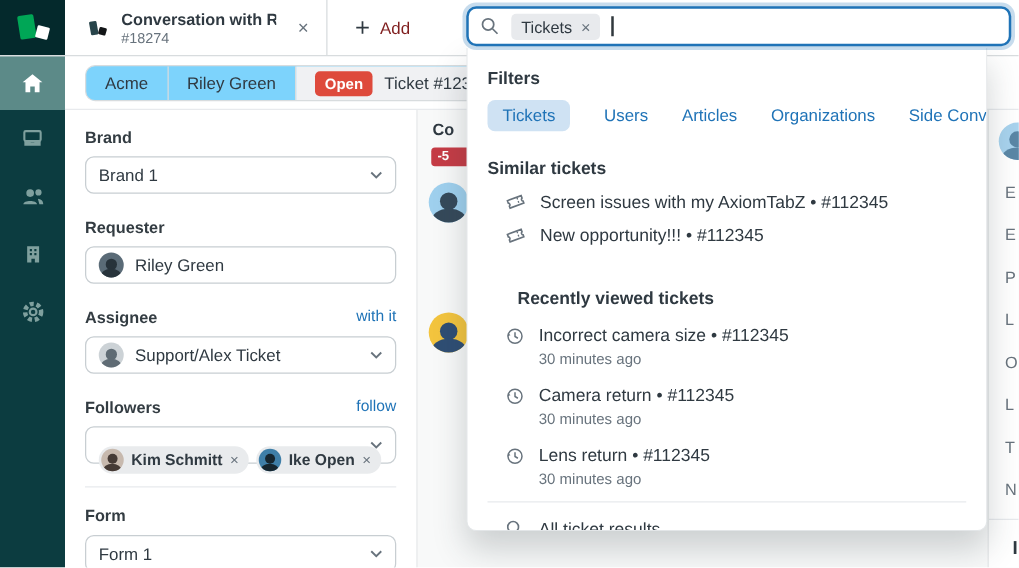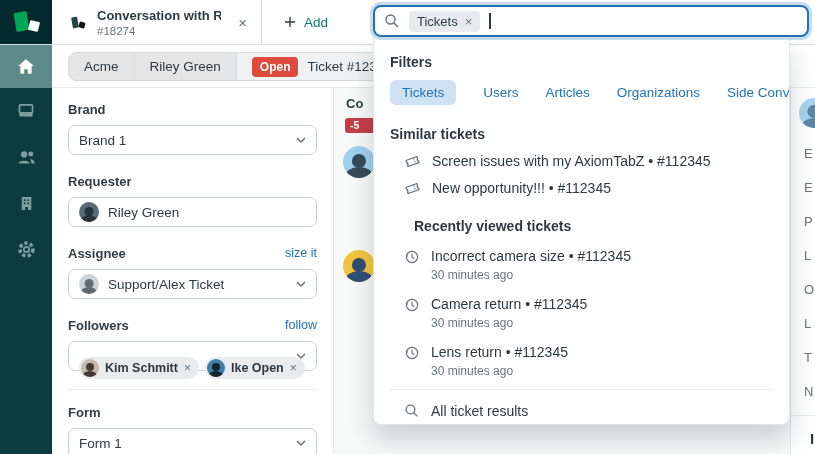--- a/index.html
+++ b/index.html
@@ -21,21 +21,21 @@
   .favicon { width:15px; height:15px; position:relative; flex:none; }
   .fav-a { position:absolute; left:1px; top:2px; width:6px; height:11px;
     background:#27444a; transform:rotate(-10deg); border-radius:1px; }
   .fav-b { position:absolute; left:8px; top:7px; width:6px; height:6px;
     background:#121517; transform:rotate(16deg); border-radius:1px; }
   .tab-text { flex:1; min-width:0; }
   .tab-title { font-size:13px; font-weight:700; white-space:nowrap; overflow:hidden; }
   .tab-sub { font-size:11.5px; color:#68737d; margin-top:2px; }
   .tab-close { color:#68737d; font-size:15px; padding:2px 6px; cursor:pointer; }
   .add-btn { display:flex; align-items:center; gap:8px; padding:0 16px; margin-left:6px;
-    font-size:13.5px; color:#0f766e; cursor:pointer; }
+    font-size:13.5px; color:#7f1d1d; cursor:pointer; }
 
   
   .searchbar { position:absolute; left:373px; top:5px; width:436px; height:32px;
     background:#fff; border:2px solid var(--accent-blue,#1f73b7); border-radius:8px;
     box-shadow:0 0 0 3px rgba(31,115,183,.25); display:flex; align-items:center;
     padding:0 9px; gap:9px; z-index:50; cursor:text; }
   .search-chip { display:flex; align-items:center; gap:7px; background:#e8eaed;
     border-radius:4px; padding:3px 8px; font-size:13px; color:#2f3941; }
   .search-chip .x { color:#68737d; font-size:13px; cursor:pointer; }
   .caret { width:1.5px; height:16px; background:#30383d; animation:blink 1.1s steps(1) infinite; }
@@ -46,21 +46,21 @@
     background:var(--sidebar-teal,#0c3c40); z-index:15; }
   .nav-item { height:46px; display:flex; align-items:center; justify-content:center; cursor:pointer; }
   .nav-item.active { height:43px; background:var(--sidebar-active,#5c8a88); }
   .nav-item svg { stroke:#7fa09e; fill:#7fa09e; }
   .nav-item.active svg { stroke:#fff; fill:#fff; }
 
   
   .subheader { position:absolute; left:52px; top:45px; right:0; height:43px;
     background:#fff; border-bottom:1px solid #e8eaed; z-index:5; }
   .breadcrumb { position:absolute; left:16px; top:7px; height:29px; display:flex;
-    border:1px solid #d8dcde; border-radius:8px; overflow:hidden; font-size:13.5px; background:#e5e5e5; }
+    border:1px solid #d8dcde; border-radius:8px; overflow:hidden; font-size:13.5px; background:#7dd3fc; }
   .crumb { display:flex; align-items:center; padding:0 15px; border-right:1px solid #d8dcde;
     white-space:nowrap; cursor:pointer; }
   .crumb.last { background:#f0f1f3; border-right:none; gap:9px; cursor:default; }
   .open-badge { background:var(--open-red,#de4a3c); color:#fff; font-weight:700;
     font-size:12px; padding:3px 8px; border-radius:4px; }
 
   
   .leftpanel { position:absolute; left:52px; top:88px; width:281px; bottom:0;
     background:#fff; padding:0 16px; z-index:5; }
   .fgroup { margin-top:18px; }
@@ -119,21 +119,21 @@
   .dd-heading { font-size:14px; font-weight:700; color:#2f3941; height:17px; }
   .dd-heading.first { margin-top:16px; }
   .pills { display:flex; align-items:center; gap:27px; margin-top:9px; height:25px; }
   .pill { font-size:13.5px; color:var(--accent-blue,#1f73b7); cursor:pointer; white-space:nowrap; }
   .pill.selected { background:var(--selected-filter-bg,#cfe2f3); padding:5px 12px;
     border-radius:6px; }
   .dd-heading.similar { margin-top:21px; }
   .dd-item { display:flex; align-items:center; gap:11px; margin:8px 0 0 14px;
     height:20px; font-size:14px; cursor:pointer; }
   .dd-item.tight { margin-top:7px; }
-  .dd-heading.recent { margin-top:20px;padding-left:24px; }
+  .dd-heading.recent { margin-top:32px;padding-left:24px; }
   .dd-row { display:flex; align-items:flex-start; gap:11px; margin:13px 0 0 14px;
     height:35px; cursor:pointer; }
   .dd-row .t { font-size:14px; height:18px; }
   .dd-row .sub { font-size:12px; color:#68737d; margin-top:2px; }
   .dd-row svg, .dd-item svg, .dd-footer svg { flex:none; margin-top:1px; }
   .dd-divider { border-top:1px solid #e8eaed; margin-top:10px; }
   .dd-footer { display:flex; align-items:center; gap:11px; margin:0 0 0 14px;
     padding-top:12px; font-size:14px; cursor:pointer; }
   .icon-gray { stroke:#68737d; }
 </style>
@@ -255,21 +255,21 @@
   <div class="fgroup">
     <div class="field-label">Requester</div>
     <div class="select">
       <span class="avatar av20 av-riley"></span>
       <span class="grow">Riley Green</span>
     </div>
   </div>
   <div class="fgroup">
     <div class="field-label">
       <span>Assignee</span>
-      <span class="field-link">size it</span>
+      <span class="field-link">with it</span>
     </div>
     <div class="select">
       <span class="avatar av20 av-alex"></span>
       <span class="grow">Support/Alex Ticket</span>
       <svg width="10" height="7" viewBox="0 0 10 7">
         <path d="M1 1l4 4 4-4" fill="none" stroke="#68737d" stroke-width="1.5"></path>
       </svg>
     </div>
   </div>
   <div class="fgroup">

